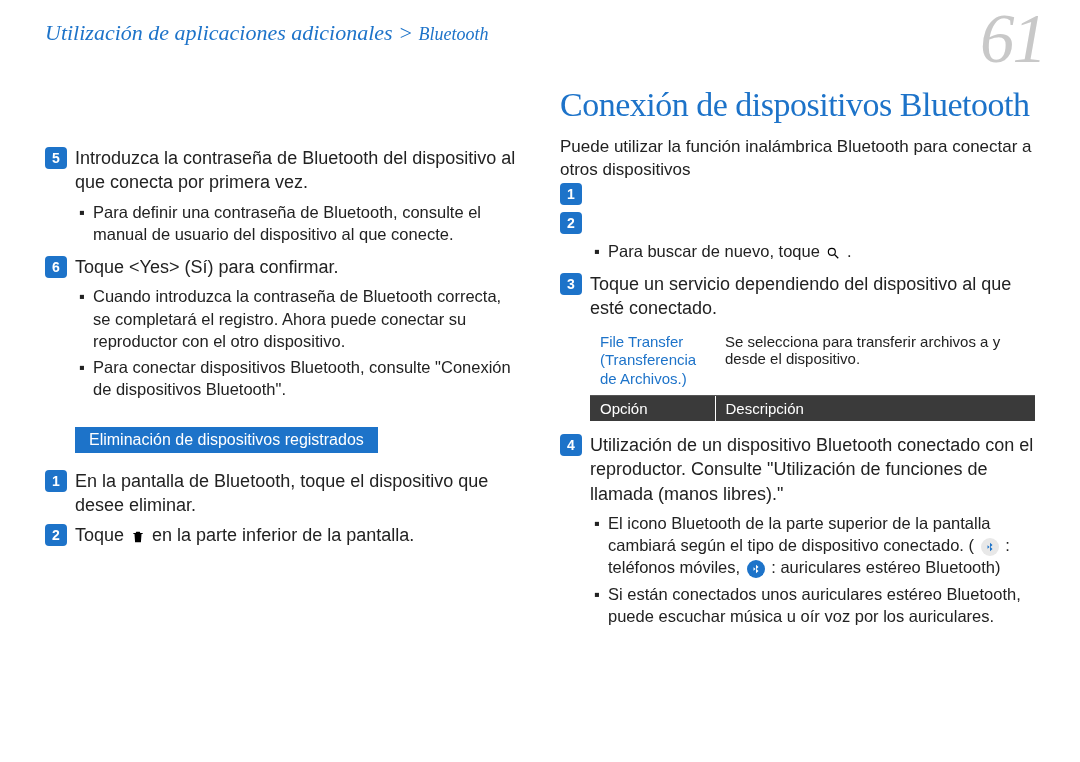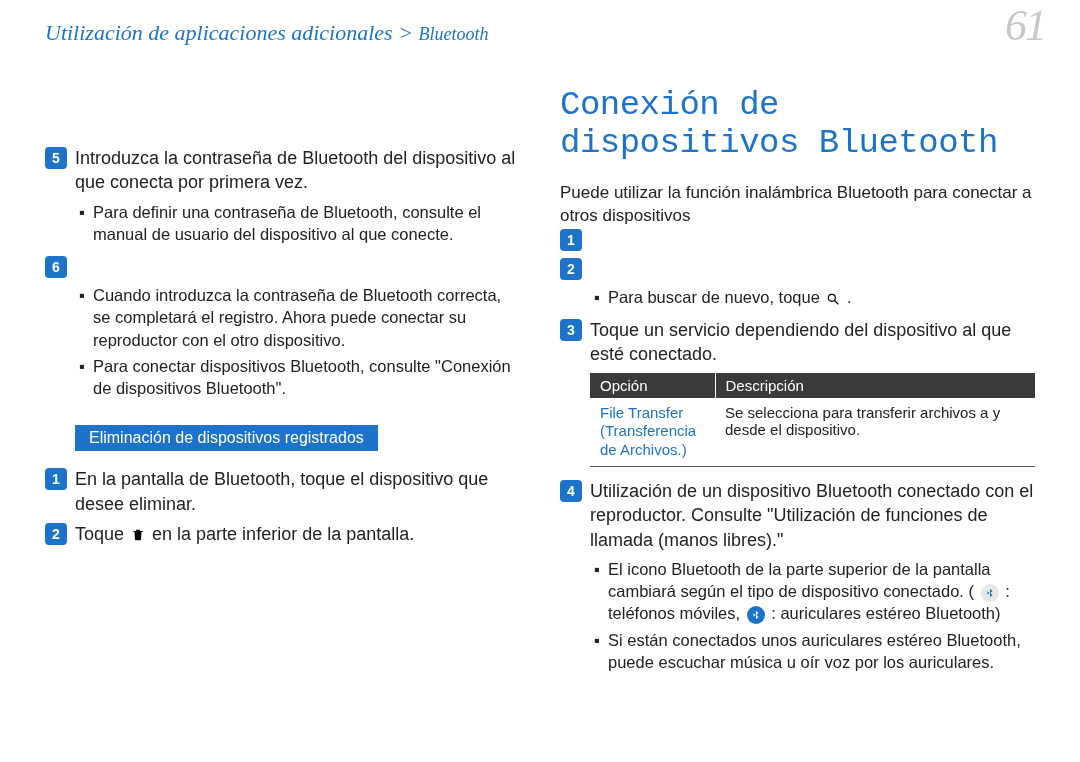--- a/index.html
+++ b/index.html
@@ -19,32 +19,32 @@
     font-size: 22px;
     color: #1d73c9;
     padding-top: 2px;
   }
   .breadcrumb .sub { font-size: 18px; font-style: italic; }
   .page-num {
     position: absolute;
     right: -10px; top: -18px;
     font-family: Georgia, 'Times New Roman', serif;
     font-style: italic;
-    font-size: 44px;
+    font-size: 69px;
     color: #c8c8c8;
     letter-spacing: -2px;
   }
   .cols { display: flex; gap: 40px; margin-top: 20px; }
   .col { flex: 1; }
   .right-title {
-    font-family: Liberation Mono, monospace;
+    font-family: Liberation Serif, serif;
     color: #1d73c9;
     font-size: 34px;
     font-weight: 400;
-    margin-bottom: 20px;
+    margin-bottom: 12px;
     letter-spacing: -0.5px;
   }
   .intro { font-size: 17px; line-height: 1.35; }
   .step { display: flex; align-items: flex-start; margin-bottom: 6px; }
   .step-num {
     flex: 0 0 auto;
     width: 22px; height: 22px;
     background: #1d73c9;
     color: #fff;
     border-radius: 4px;
@@ -139,20 +139,21 @@
     </div>
     <div class="bullet-list">
       <div class="bullet">
           <span class="dot">▪</span>
           <span>Para definir una contraseña de Bluetooth, consulte el manual de usuario del dispositivo al que conecte.</span>
         </div>
     </div>
 
     <div class="step">
       <div class="step-num">6</div>
+      <div class="step-body">Toque &lt;Yes&gt; (Sí) para confirmar.</div>
     </div>
     <div class="bullet-list">
       <div class="bullet">
           <span class="dot">▪</span>
           <span>Cuando introduzca la contraseña de Bluetooth correcta, se completará el registro. Ahora puede conectar su reproductor con el otro dispositivo.</span>
         </div>
       <div class="bullet">
           <span class="dot">▪</span>
           <span>Para conectar dispositivos Bluetooth, consulte "Conexión de dispositivos Bluetooth".</span>
         </div>
@@ -207,26 +208,26 @@
     </div>
 
     <div class="step">
       <div class="step-num">3</div>
       <div class="step-body">Toque un servicio dependiendo del dispositivo al que esté conectado.</div>
     </div>
 
     <table class="opt">
       <tbody>
           <tr>
+        <td>File Transfer (Transferencia de Archivos.)</td>
+        <td>Se selecciona para transferir archivos a y desde el dispositivo.</td>
+      </tr>
+      <tr>
         <th>Opción</th>
         <th>Descripción</th>
-      </tr>
-      <tr>
-        <td>File Transfer (Transferencia de Archivos.)</td>
-        <td>Se selecciona para transferir archivos a y desde el dispositivo.</td>
       </tr>
     </tbody>
       </table>
 
     <div class="step">
       <div class="step-num">4</div>
       <div class="step-body">Utilización de un dispositivo Bluetooth conectado con el reproductor. Consulte "Utilización de funciones de llamada (manos libres)."</div>
     </div>
     <div class="bullet-list">
       <div class="bullet">

